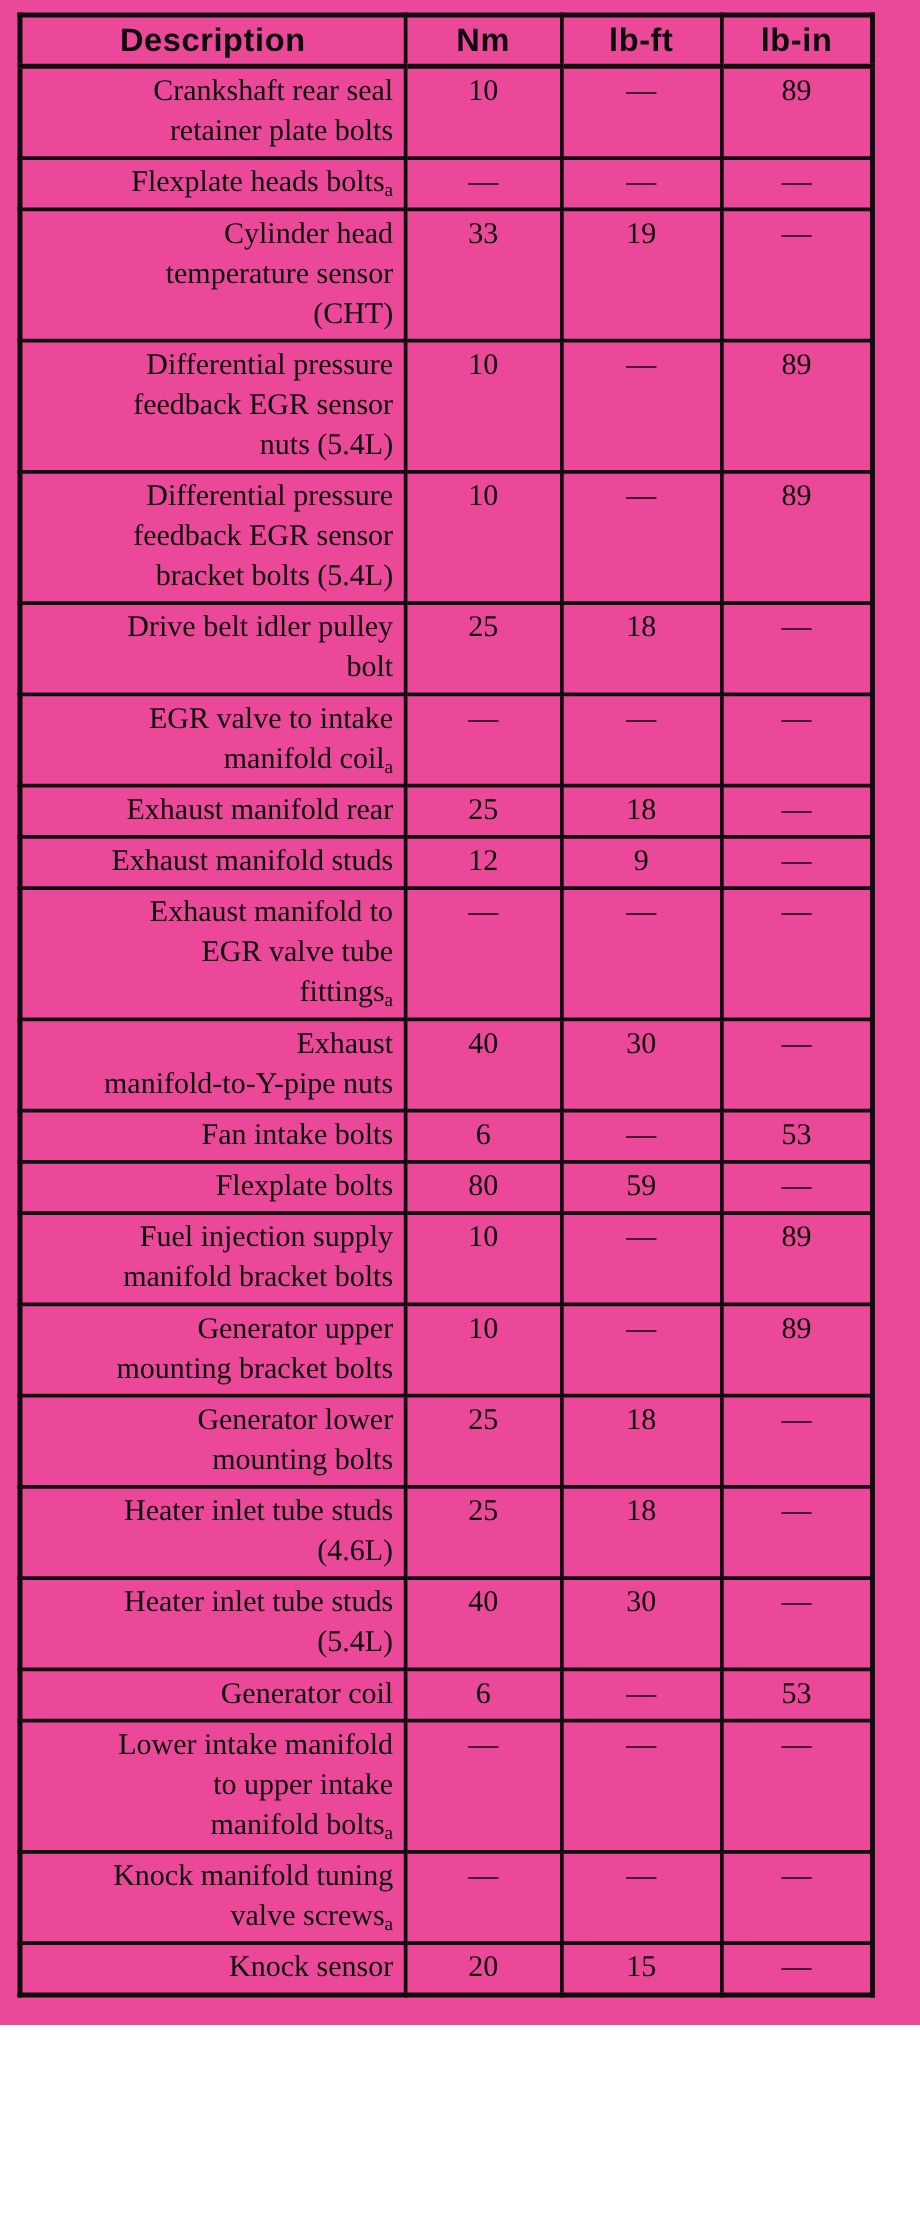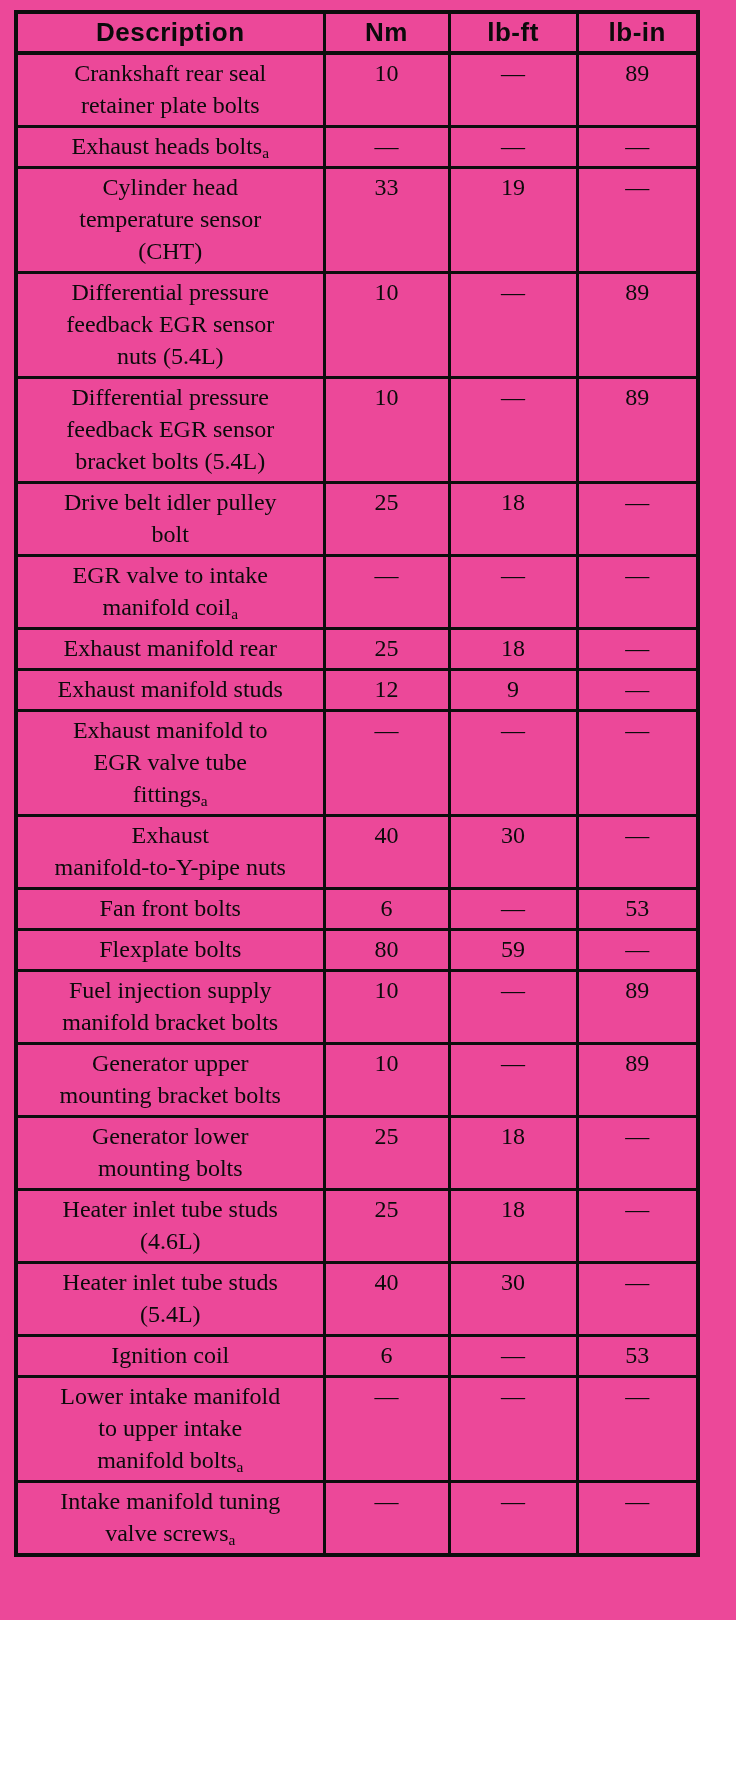--- a/index.html
+++ b/index.html
@@ -41,21 +41,21 @@
     text-align: center;
     padding: 3px 4px 4px;
     border-bottom-width: 4px;
     letter-spacing: 0.5px;
   }
   table.spec td {
     font-size: 24px;
     line-height: 32px;
     padding: 2px 8px 4px;
   }
-  td.cell-desc { text-align: center; }
+  td.cell-desc { text-align: right; }
   td.cell-num  { text-align: center; }
   .desc-text { white-space: pre-line; }
   td sub {
     font-size: 64%;
     line-height: 0;
     vertical-align: -4px;
   }
   td sup {
     font-size: 64%;
     line-height: 0;
@@ -83,21 +83,21 @@
     </thead>
     <tbody id="spec-body">
         <tr>
           <td class="cell-desc"><span class="desc-text">Crankshaft rear seal
 retainer plate bolts</span></td>
           <td class="cell-num">10</td>
           <td class="cell-num">—</td>
           <td class="cell-num">89</td>
         </tr>
         <tr>
-          <td class="cell-desc"><span class="desc-text">Exhaust heads bolts</span><sub>a</sub></td>
+          <td class="cell-desc"><span class="desc-text">Flexplate heads bolts</span><sub>a</sub></td>
           <td class="cell-num">—</td>
           <td class="cell-num">—</td>
           <td class="cell-num">—</td>
         </tr>
         <tr>
           <td class="cell-desc"><span class="desc-text">Cylinder head
 temperature sensor
 (CHT)</span></td>
           <td class="cell-num">33</td>
           <td class="cell-num">19</td>
@@ -154,21 +154,21 @@
           <td class="cell-num">—</td>
         </tr>
         <tr>
           <td class="cell-desc"><span class="desc-text">Exhaust
 manifold-to-Y-pipe nuts</span></td>
           <td class="cell-num">40</td>
           <td class="cell-num">30</td>
           <td class="cell-num">—</td>
         </tr>
         <tr>
-          <td class="cell-desc"><span class="desc-text">Fan front bolts</span></td>
+          <td class="cell-desc"><span class="desc-text">Fan intake bolts</span></td>
           <td class="cell-num">6</td>
           <td class="cell-num">—</td>
           <td class="cell-num">53</td>
         </tr>
         <tr>
           <td class="cell-desc"><span class="desc-text">Flexplate bolts</span></td>
           <td class="cell-num">80</td>
           <td class="cell-num">59</td>
           <td class="cell-num">—</td>
         </tr>
@@ -201,35 +201,41 @@
           <td class="cell-num">—</td>
         </tr>
         <tr>
           <td class="cell-desc"><span class="desc-text">Heater inlet tube studs
 (5.4L)</span></td>
           <td class="cell-num">40</td>
           <td class="cell-num">30</td>
           <td class="cell-num">—</td>
         </tr>
         <tr>
-          <td class="cell-desc"><span class="desc-text">Ignition coil</span></td>
+          <td class="cell-desc"><span class="desc-text">Generator coil</span></td>
           <td class="cell-num">6</td>
           <td class="cell-num">—</td>
           <td class="cell-num">53</td>
         </tr>
         <tr>
           <td class="cell-desc"><span class="desc-text">Lower intake manifold
 to upper intake
 manifold bolts</span><sub>a</sub></td>
           <td class="cell-num">—</td>
           <td class="cell-num">—</td>
           <td class="cell-num">—</td>
         </tr>
         <tr>
-          <td class="cell-desc"><span class="desc-text">Intake manifold tuning
+          <td class="cell-desc"><span class="desc-text">Knock manifold tuning
 valve screws</span><sub>a</sub></td>
           <td class="cell-num">—</td>
           <td class="cell-num">—</td>
+          <td class="cell-num">—</td>
+        </tr>
+        <tr>
+          <td class="cell-desc"><span class="desc-text">Knock sensor</span></td>
+          <td class="cell-num">20</td>
+          <td class="cell-num">15</td>
           <td class="cell-num">—</td>
         </tr>
       </tbody>
   </table>
 </div>
 
 </body></html>

